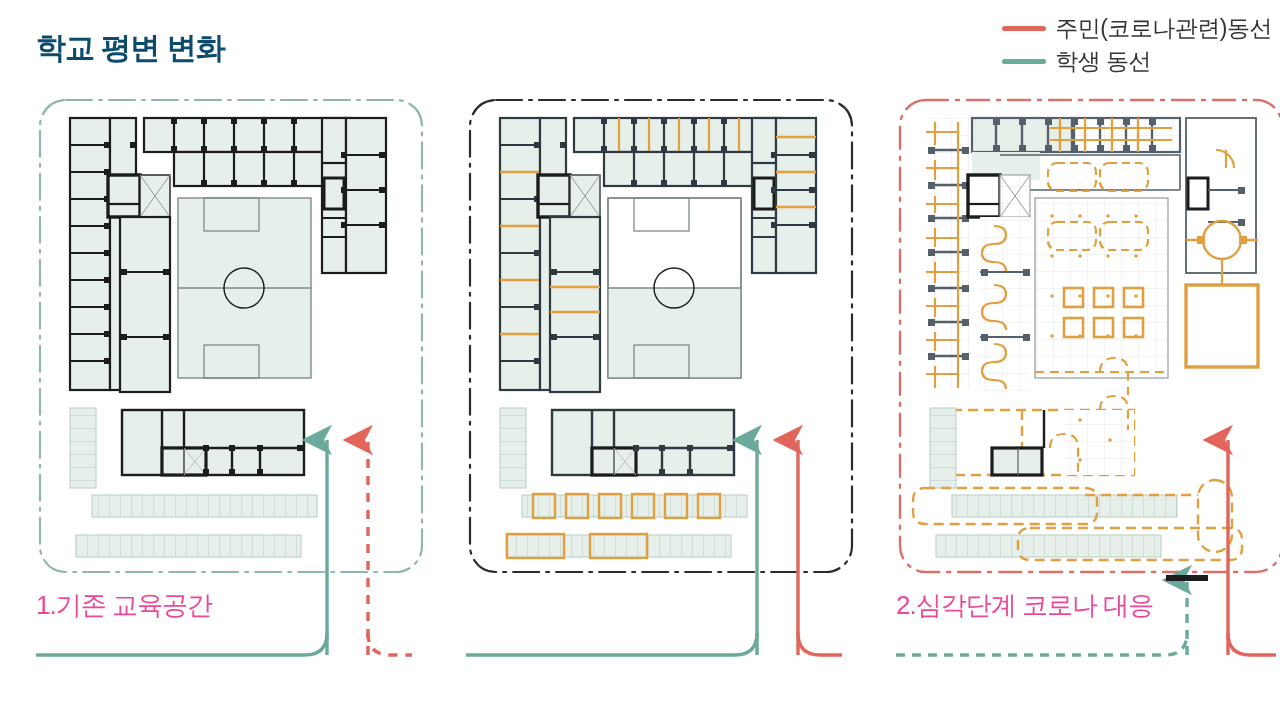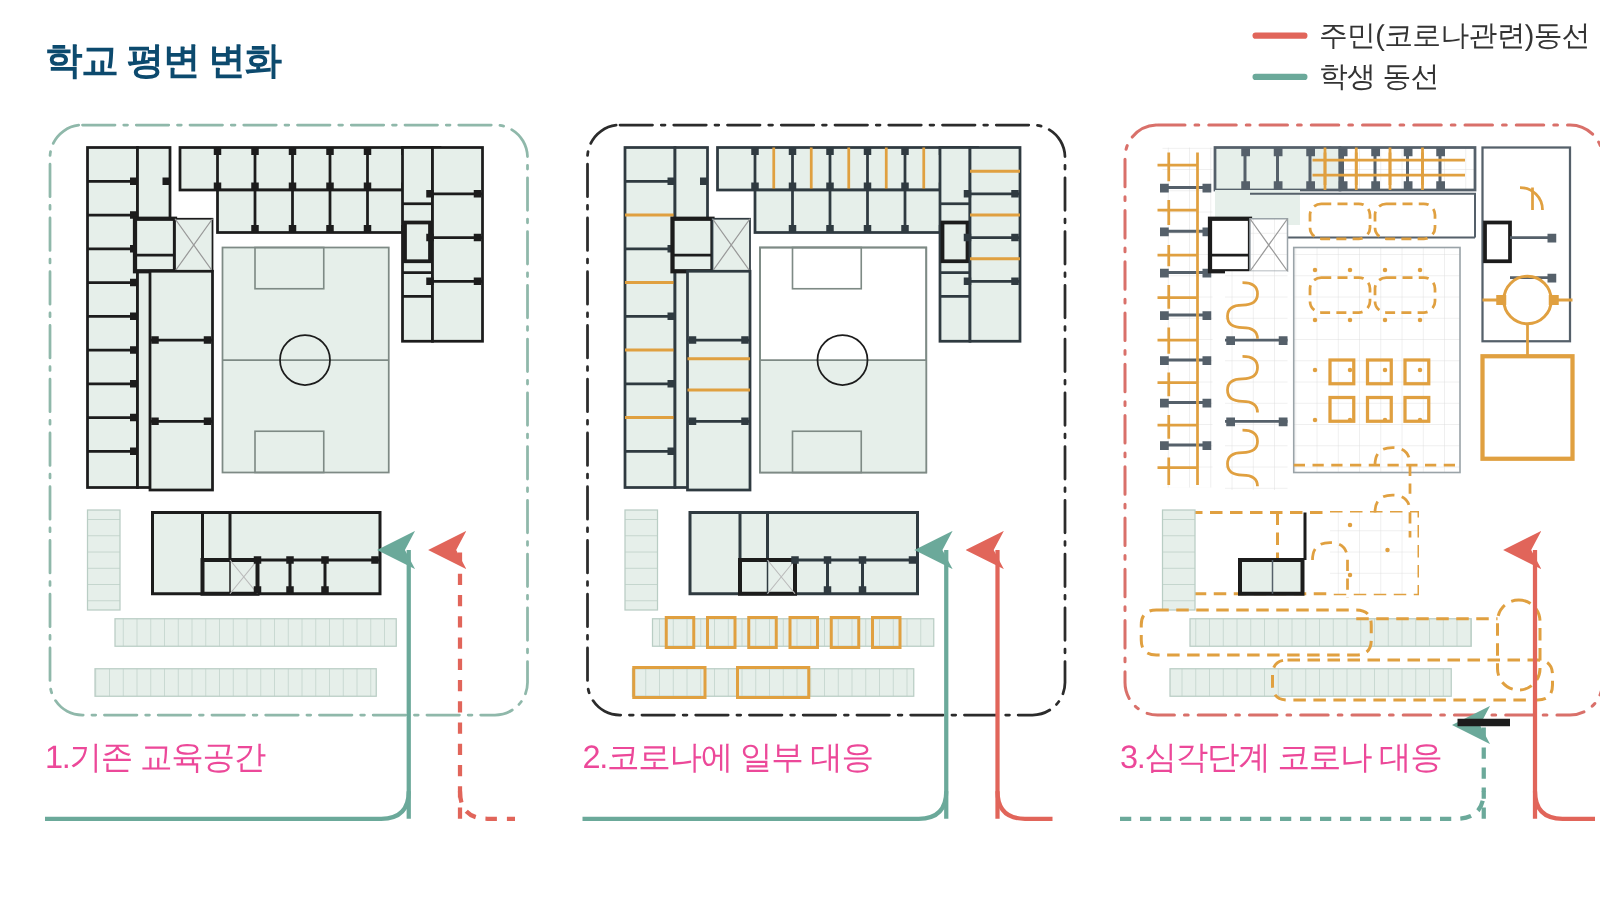--- a/index.html
+++ b/index.html
@@ -41,22 +41,21 @@
       <span class="legend-swatch" style="background:#E1655A"></span>
       <span class="legend-label">주민(코로나관련)동선</span>
     </div>
     <div class="legend-row">
       <span class="legend-swatch" style="background:#6BA99A"></span>
       <span class="legend-label">학생 동선</span>
     </div>
   </div>
 
   <div class="caption cap1">1.기존 교육공간</div>
-  <div class="caption cap2">2.코로나에 일부 대응</div>
-  <div class="caption cap3">3.심각단계 코로나 대응</div>
+  <div class="caption cap3">2.심각단계 코로나 대응</div>
 
   <svg class="stage" viewBox="0 0 1280 720">
     <defs>
       <pattern id="parkhatch" width="11" height="40" patternUnits="userSpaceOnUse">
         <rect width="11" height="40" fill="#E6EFEA"></rect>
         <path d="M11 0 V40" stroke="#b9cdc4" stroke-width="1"></path>
       </pattern>
       <pattern id="parkhatchV" width="40" height="13" patternUnits="userSpaceOnUse">
         <rect width="40" height="13" fill="#E6EFEA"></rect>
         <path d="M0 13 H40" stroke="#b9cdc4" stroke-width="1"></path>

